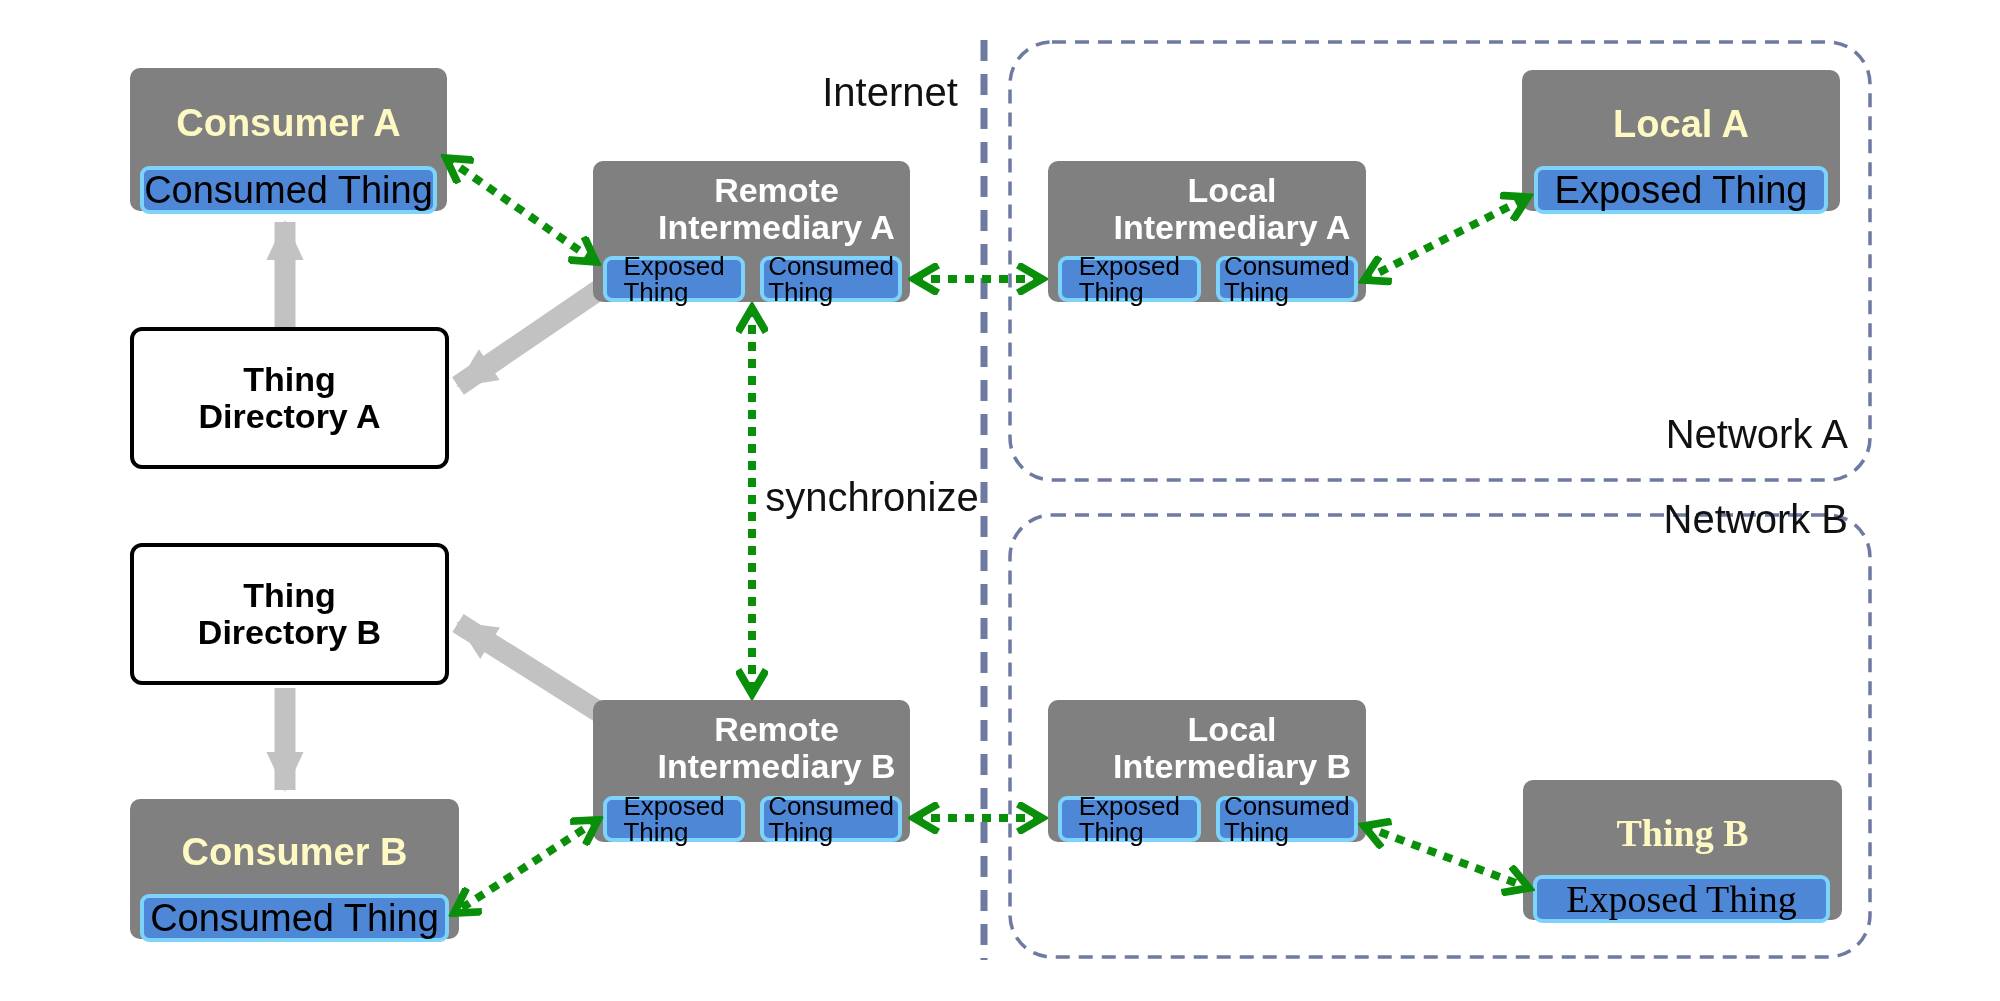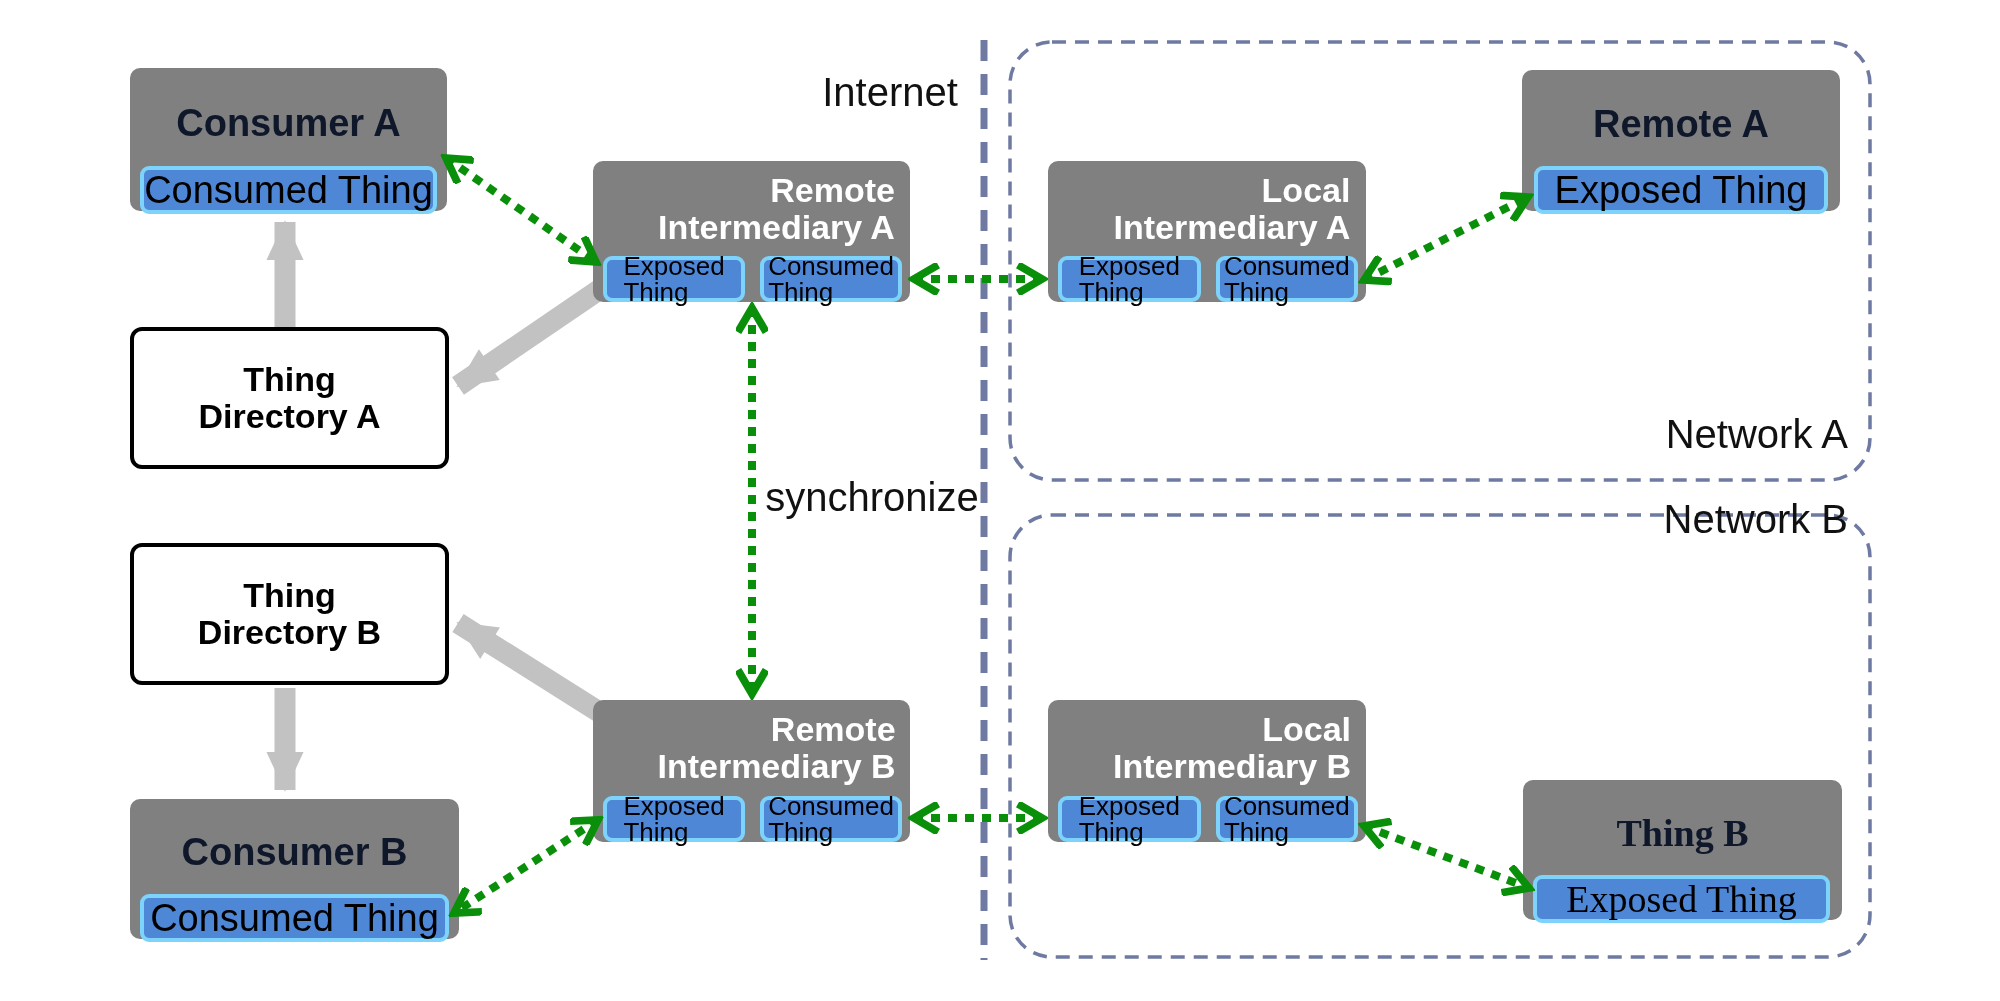--- a/index.html
+++ b/index.html
@@ -8,28 +8,28 @@
     font-family:"Liberation Sans", sans-serif;
   }
   svg.layer{position:absolute;left:0;top:0;pointer-events:none;}
   .under{z-index:1;}
   .over{z-index:3;}
 
   .node{position:absolute;background:#808080;border-radius:10px;z-index:2;}
   .node-title{
     position:absolute;left:0;top:0;right:0;bottom:0;
     display:flex;align-items:center;justify-content:center;
-    color:#0f172a;font-weight:bold;font-size:38px;line-height:1.05;
+    color:#fef9c3;font-weight:bold;font-size:38px;line-height:1.05;
     white-space:pre-line;text-align:center;margin-top:8px;
   }
   .imd-title{
     position:absolute;left:8px;top:0;right:0;height:96px;
     display:flex;align-items:center;justify-content:center;
     color:#ffffff;font-weight:bold;font-size:34px;line-height:1.08;
-    white-space:pre-line;text-align:right;padding-left:42px;
+    white-space:pre-line;text-align:center;padding-left:42px;
   }
   .directory{
     position:absolute;background:#ffffff;border:4px solid #000000;border-radius:12px;z-index:2;
     box-sizing:border-box;
   }
   .dir-title{
     position:absolute;left:0;top:0;right:0;bottom:0;
     display:flex;align-items:center;justify-content:center;
     color:#000000;font-weight:bold;font-size:34px;line-height:1.1;
     white-space:pre-line;text-align:center;
@@ -106,21 +106,21 @@
 Intermediary A</div>
     <div class="ports">
       <div class="port port-sm">Exposed
 Thing</div>
       <div class="port port-sm">Consumed
 Thing</div>
     </div>
   </div>
 
   <div class="node" style="left:1522px;top:70px;width:318px;height:141px;">
-    <div class="node-title" style="bottom:40px;">Remote A</div>
+    <div class="node-title" style="bottom:40px;">Local A</div>
     <div class="port port-lg" style="left:12px;right:12px;bottom:-3px;height:48px;">Exposed Thing</div>
   </div>
 
   <div class="directory" style="left:130px;top:543px;width:319px;height:142px;">
     <div class="dir-title">Thing
 Directory B</div>
   </div>
 
   <div class="node" style="left:593px;top:700px;width:317px;height:142px;">
     <div class="imd-title">Remote

